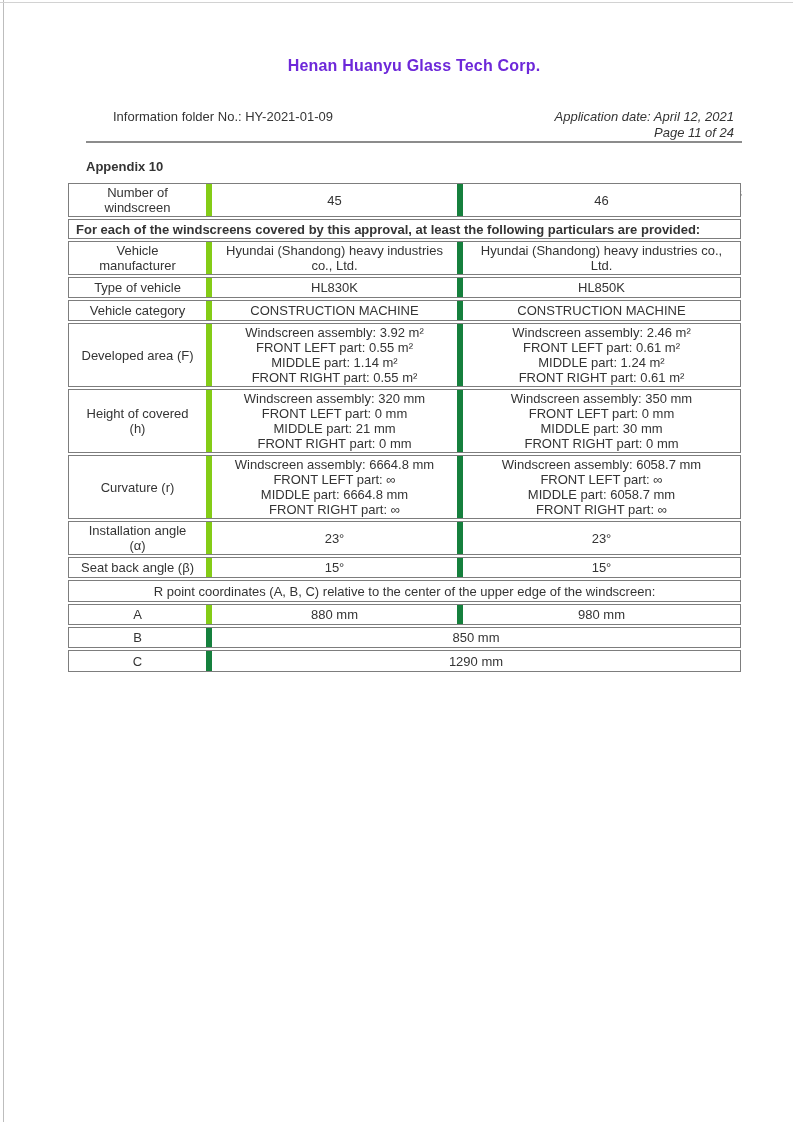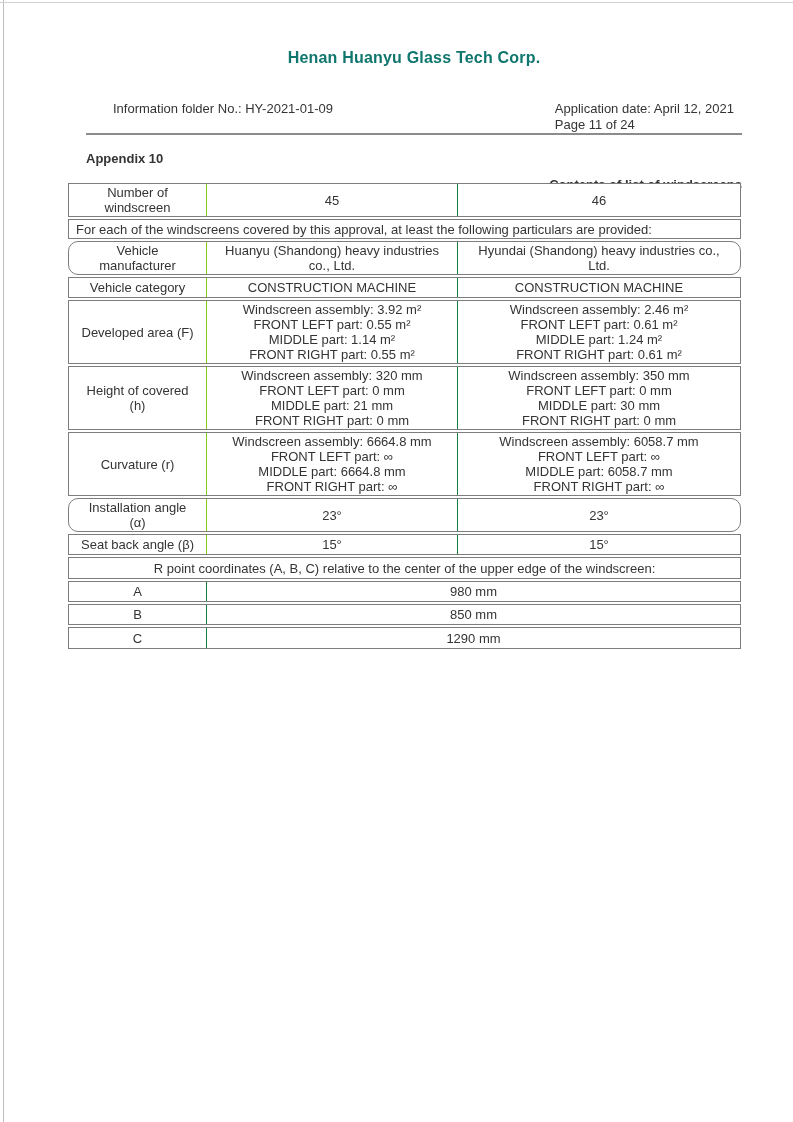--- a/index.html
+++ b/index.html
@@ -16,53 +16,53 @@
     position: absolute; left: 3px; top: 0; width: 1px; height: 1122px;
     background: #bdbdbd;
   }
   .scan-line-h {
     position: absolute; left: 0; top: 2px; width: 793px; height: 1px;
     background: #d2d2d2;
   }
   .content { margin-left: 86px; width: 656px; padding-top: 45px; }
   .company {
     font-size: 16px; font-weight: bold; text-align: center;
-    color: #0f766e; margin: 4px; letter-spacing: 0.2px;
+    color: #6d28d9; margin: 12px; letter-spacing: 0.2px;
   }
   .meta {
     display: flex; justify-content: space-between; align-items: flex-start;
     margin-top: 34px; padding-left: 27px; padding-right: 8px;
     font-size: 13px; line-height: 15.5px;
   }
-  .meta-right { text-align: left; }
+  .meta-right { text-align: right; font-style: italic; }
   .rule { border-bottom: 2px solid #8c8c8c; margin-top: 1px; }
   .appendix { font-weight: bold; font-size: 13px; margin-top: 16px; }
   .subtitle { text-align: right; font-weight: bold; font-size: 13px; margin-top: 11px; }
 
   .tbl { position: absolute; left: 68px; top: 183px; width: 731px; font-size: 13px; }
   .trow {
     display: flex; align-items: stretch;
     width: 673px; box-sizing: border-box;
     border: 1px solid #7d7d7d; background: #ffffff;
     margin-bottom: 2px;
   }
   .cell {
     display: flex; align-items: center; justify-content: center;
     text-align: center; white-space: pre-line;
     line-height: 15px; padding: 1px 4px; box-sizing: border-box;
   }
   .col1 { flex: 0 0 137px; }
-  .col2 { flex: 0 0 251px; border-left: 1px solid #84cc16; }
-  .col3 { flex: 1 1 auto; border-left: 1px solid #15803d; }
+  .col2 { flex: 0 0 251px; border-left: 6px solid #84cc16; }
+  .col3 { flex: 1 1 auto; border-left: 6px solid #15803d; }
   .spanfull { flex: 1 1 auto; }
-  .alignleft { justify-content: flex-start; text-align: center; padding-left: 7px; }
+  .alignleft { justify-content: flex-start; text-align: center; padding-left: 7px; font-weight: bold; }
   .mh20 { min-height: 20px; }
   .mh21 { min-height: 21px; }
   .mh22 { min-height: 22px; }
-  .mh31 { min-height: 31px; border-radius: 10px; }
+  .mh31 { min-height: 31px; }
   .mh33 { min-height: 33px; }
   .mh60 { min-height: 60px; }
   .mh61 { min-height: 61px; }
   .mh62 { min-height: 62px; }
 </style>
 </head>
 <body>
 
 <div class="page">
   <div class="scan-line-v"></div>
@@ -91,26 +91,31 @@
       <div class="cell col3">46</div>
     </div>
 
     <div class="trow mh20">
       <div class="cell spanfull alignleft">For each of the windscreens covered by this approval, at least the following particulars are provided:</div>
     </div>
 
     <div class="trow mh31">
       <div class="cell col1">Vehicle
 manufacturer</div>
-      <div class="cell col2">Huanyu (Shandong) heavy industries
+      <div class="cell col2">Hyundai (Shandong) heavy industries
 co., Ltd.</div>
       <div class="cell col3">Hyundai (Shandong) heavy industries co.,
 Ltd.</div>
     </div>
 
+    <div class="trow mh21">
+      <div class="cell col1">Type of vehicle</div>
+      <div class="cell col2">HL830K</div>
+      <div class="cell col3">HL850K</div>
+    </div>
 
     <div class="trow mh21">
       <div class="cell col1">Vehicle category</div>
       <div class="cell col2">CONSTRUCTION MACHINE</div>
       <div class="cell col3">CONSTRUCTION MACHINE</div>
     </div>
 
     <div class="trow mh60">
       <div class="cell col1">Developed area (F)</div>
       <div class="cell col2">Windscreen assembly: 3.92 m²
@@ -160,20 +165,21 @@
       <div class="cell col2">15°</div>
       <div class="cell col3">15°</div>
     </div>
 
     <div class="trow mh22">
       <div class="cell spanfull">R point coordinates (A, B, C) relative to the center of the upper edge of the windscreen:</div>
     </div>
 
     <div class="trow mh21">
       <div class="cell col1">A</div>
+      <div class="cell col2">880 mm</div>
       <div class="cell col3">980 mm</div>
     </div>
 
     <div class="trow mh21">
       <div class="cell col1">B</div>
       <div class="cell col3">850 mm</div>
     </div>
 
     <div class="trow mh22">
       <div class="cell col1">C</div>

